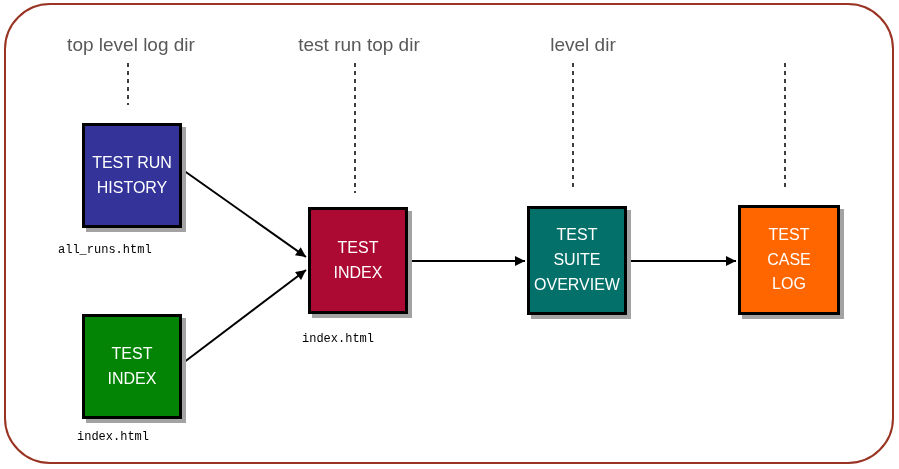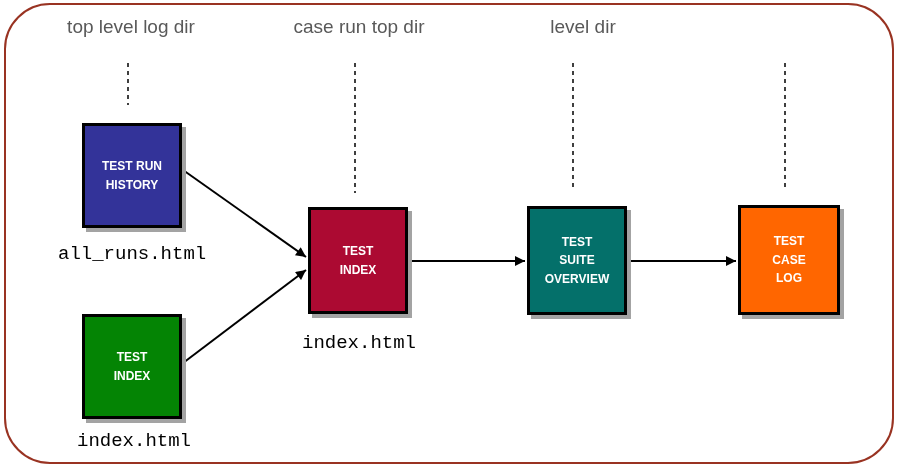--- a/index.html
+++ b/index.html
@@ -13,21 +13,21 @@
   }
   .frame {
     position: absolute;
     left: 4px; top: 3px; right: 5px; bottom: 5px;
     border: 2px solid #993322;
     border-radius: 46px;
     pointer-events: none;
   }
   .col-label {
     position: absolute;
-    top: 16px;
+    top: 34px;
     transform: translateX(-50%);
     color: #595959;
     font-size: 19px;
     white-space: nowrap;
   }
   .overlay {
     position: absolute;
     left: 0; top: 0;
     width: 899px; height: 469px;
   }
@@ -36,50 +36,50 @@
     box-sizing: border-box;
     border: 3px solid #000000;
     box-shadow: 4px 4px 0 #a3a3a3;
     display: flex;
     align-items: center;
     justify-content: center;
     text-align: center;
   }
   .node .label {
     color: #ffffff;
-    font-weight: bold;
-    font-size: 12px;
+    font-weight: normal;
+    font-size: 16px;
     line-height: 1.55;
     white-space: pre-line;
   }
   .node-test-run-history { left: 82px;  top: 123px; width: 100px; height: 105px; }
   .node-test-index-top   { left: 82px;  top: 314px; width: 100px; height: 105px; }
   .node-test-index-run   { left: 308px; top: 207px; width: 100px; height: 107px; }
   .node-suite-overview   { left: 527px; top: 206px; width: 100px; height: 109px; }
   .node-test-case-log    { left: 738px; top: 205px; width: 102px; height: 110px; }
   .file-label {
     position: absolute;
     color: #000000;
     font-family: "Liberation Mono", monospace;
-    font-size: 19px;
+    font-size: 12px;
     white-space: nowrap;
   }
   .file-all-runs    { left: 58px;  top: 243px; }
   .file-index-top   { left: 77px;  top: 430px; }
   .file-index-run   { left: 302px; top: 332px; }
 </style>
 </head>
 <body>
 
 <div class="canvas">
 
   <div class="frame"></div>
 
   <div class="col-label" style="left:131px">top level log dir</div>
-  <div class="col-label" style="left:359px">case run top dir</div>
+  <div class="col-label" style="left:359px">test run top dir</div>
   <div class="col-label" style="left:583px">level dir</div>
 
   <svg class="overlay" viewBox="0 0 899 469" xmlns="http://www.w3.org/2000/svg">
     <defs>
       <marker id="arrowhead" viewBox="0 0 10 10" refX="10" refY="5" markerWidth="12" markerHeight="10" markerUnits="userSpaceOnUse" orient="auto">
         <path d="M0,0 L10,5 L0,10 z" fill="#000000"></path>
       </marker>
     </defs>
 
     <line x1="128" y1="63" x2="128" y2="105" stroke="#000" stroke-width="1.5" stroke-dasharray="4 4"></line>

